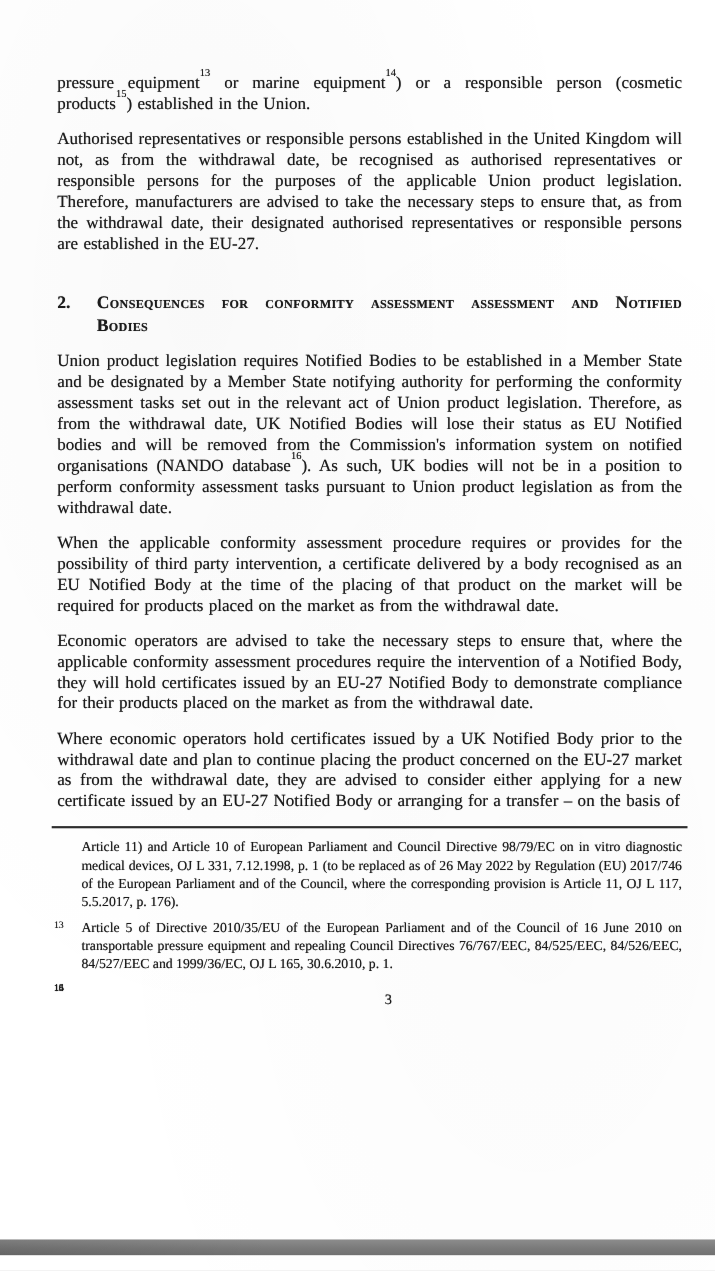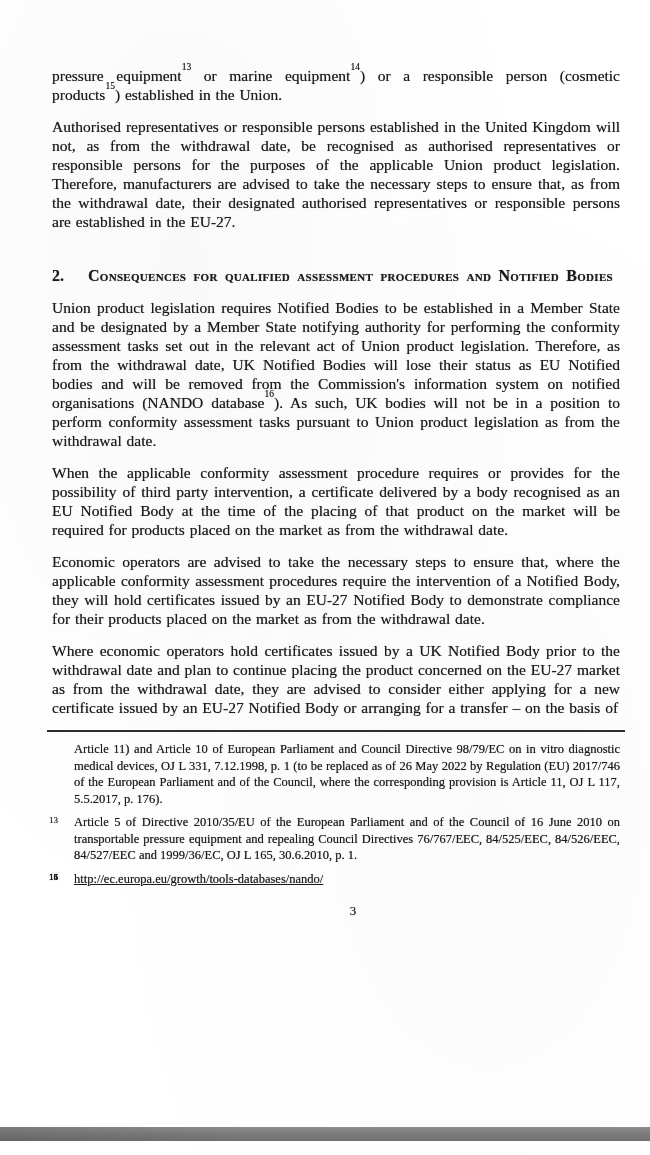--- a/index.html
+++ b/index.html
@@ -68,21 +68,21 @@
   <div class="scan-tint"></div>
 
   <div class="content">
 
     <p class="body">pressure equipment<sup>13</sup> or marine equipment<sup>14</sup>) or a responsible person (cosmetic products<sup>15</sup>) established in the Union.</p>
 
     <p class="body">Authorised representatives or responsible persons established in the United Kingdom will not, as from the withdrawal date, be recognised as authorised representatives or responsible persons for the purposes of the applicable Union product legislation. Therefore, manufacturers are advised to take the necessary steps to ensure that, as from the withdrawal date, their designated authorised representatives or responsible persons are established in the EU-27.</p>
 
     <div class="heading">
       <span class="h-num">2.</span>
-      <span class="h-text">Consequences for qualified assessment procedures and Notified Bodies</span>
+      <span class="h-text">Consequences for conformity assessment assessment and Notified Bodies</span>
     </div>
 
 
     <p class="body">Union product legislation requires Notified Bodies to be established in a Member State and be designated by a Member State notifying authority for performing the conformity assessment tasks set out in the relevant act of Union product legislation. Therefore, as from the withdrawal date, UK Notified Bodies will lose their status as EU Notified bodies and will be removed from the Commission's information system on notified organisations (NANDO database<sup>16</sup>). As such, UK bodies will not be in a position to perform conformity assessment tasks pursuant to Union product legislation as from the withdrawal date.</p>
 
     <p class="body">When the applicable conformity assessment procedure requires or provides for the possibility of third party intervention, a certificate delivered by a body recognised as an EU Notified Body at the time of the placing of that product on the market will be required for products placed on the market as from the withdrawal date.</p>
 
     <p class="body">Economic operators are advised to take the necessary steps to ensure that, where the applicable conformity assessment procedures require the intervention of a Notified Body, they will hold certificates issued by an EU-27 Notified Body to demonstrate compliance for their products placed on the market as from the withdrawal date.</p>
 
     <p class="body">Where economic operators hold certificates issued by a UK Notified Body prior to the withdrawal date and plan to continue placing the product concerned on the EU-27 market as from the withdrawal date, they are advised to consider either applying for a new certificate issued by an EU-27 Notified Body or arranging for a transfer – on the basis of</p>
@@ -104,21 +104,20 @@
       <div class="footnote">
         <span class="fn-num">14</span>
       </div>
 
       <div class="footnote">
         <span class="fn-num">15</span>
       </div>
 
       <div class="footnote">
         <span class="fn-num">16</span>
-        <span class="fn-text"><span class="u">http://ec.europa.eu/growth/tools-databases/nando/</span></span>
       </div>
 
     </div>
 
     <div class="page-number">3</div>
   </div>
 
   <div class="bottom-bar" style="background-color: rgb(122, 122, 122);"></div>
 </div>
 

